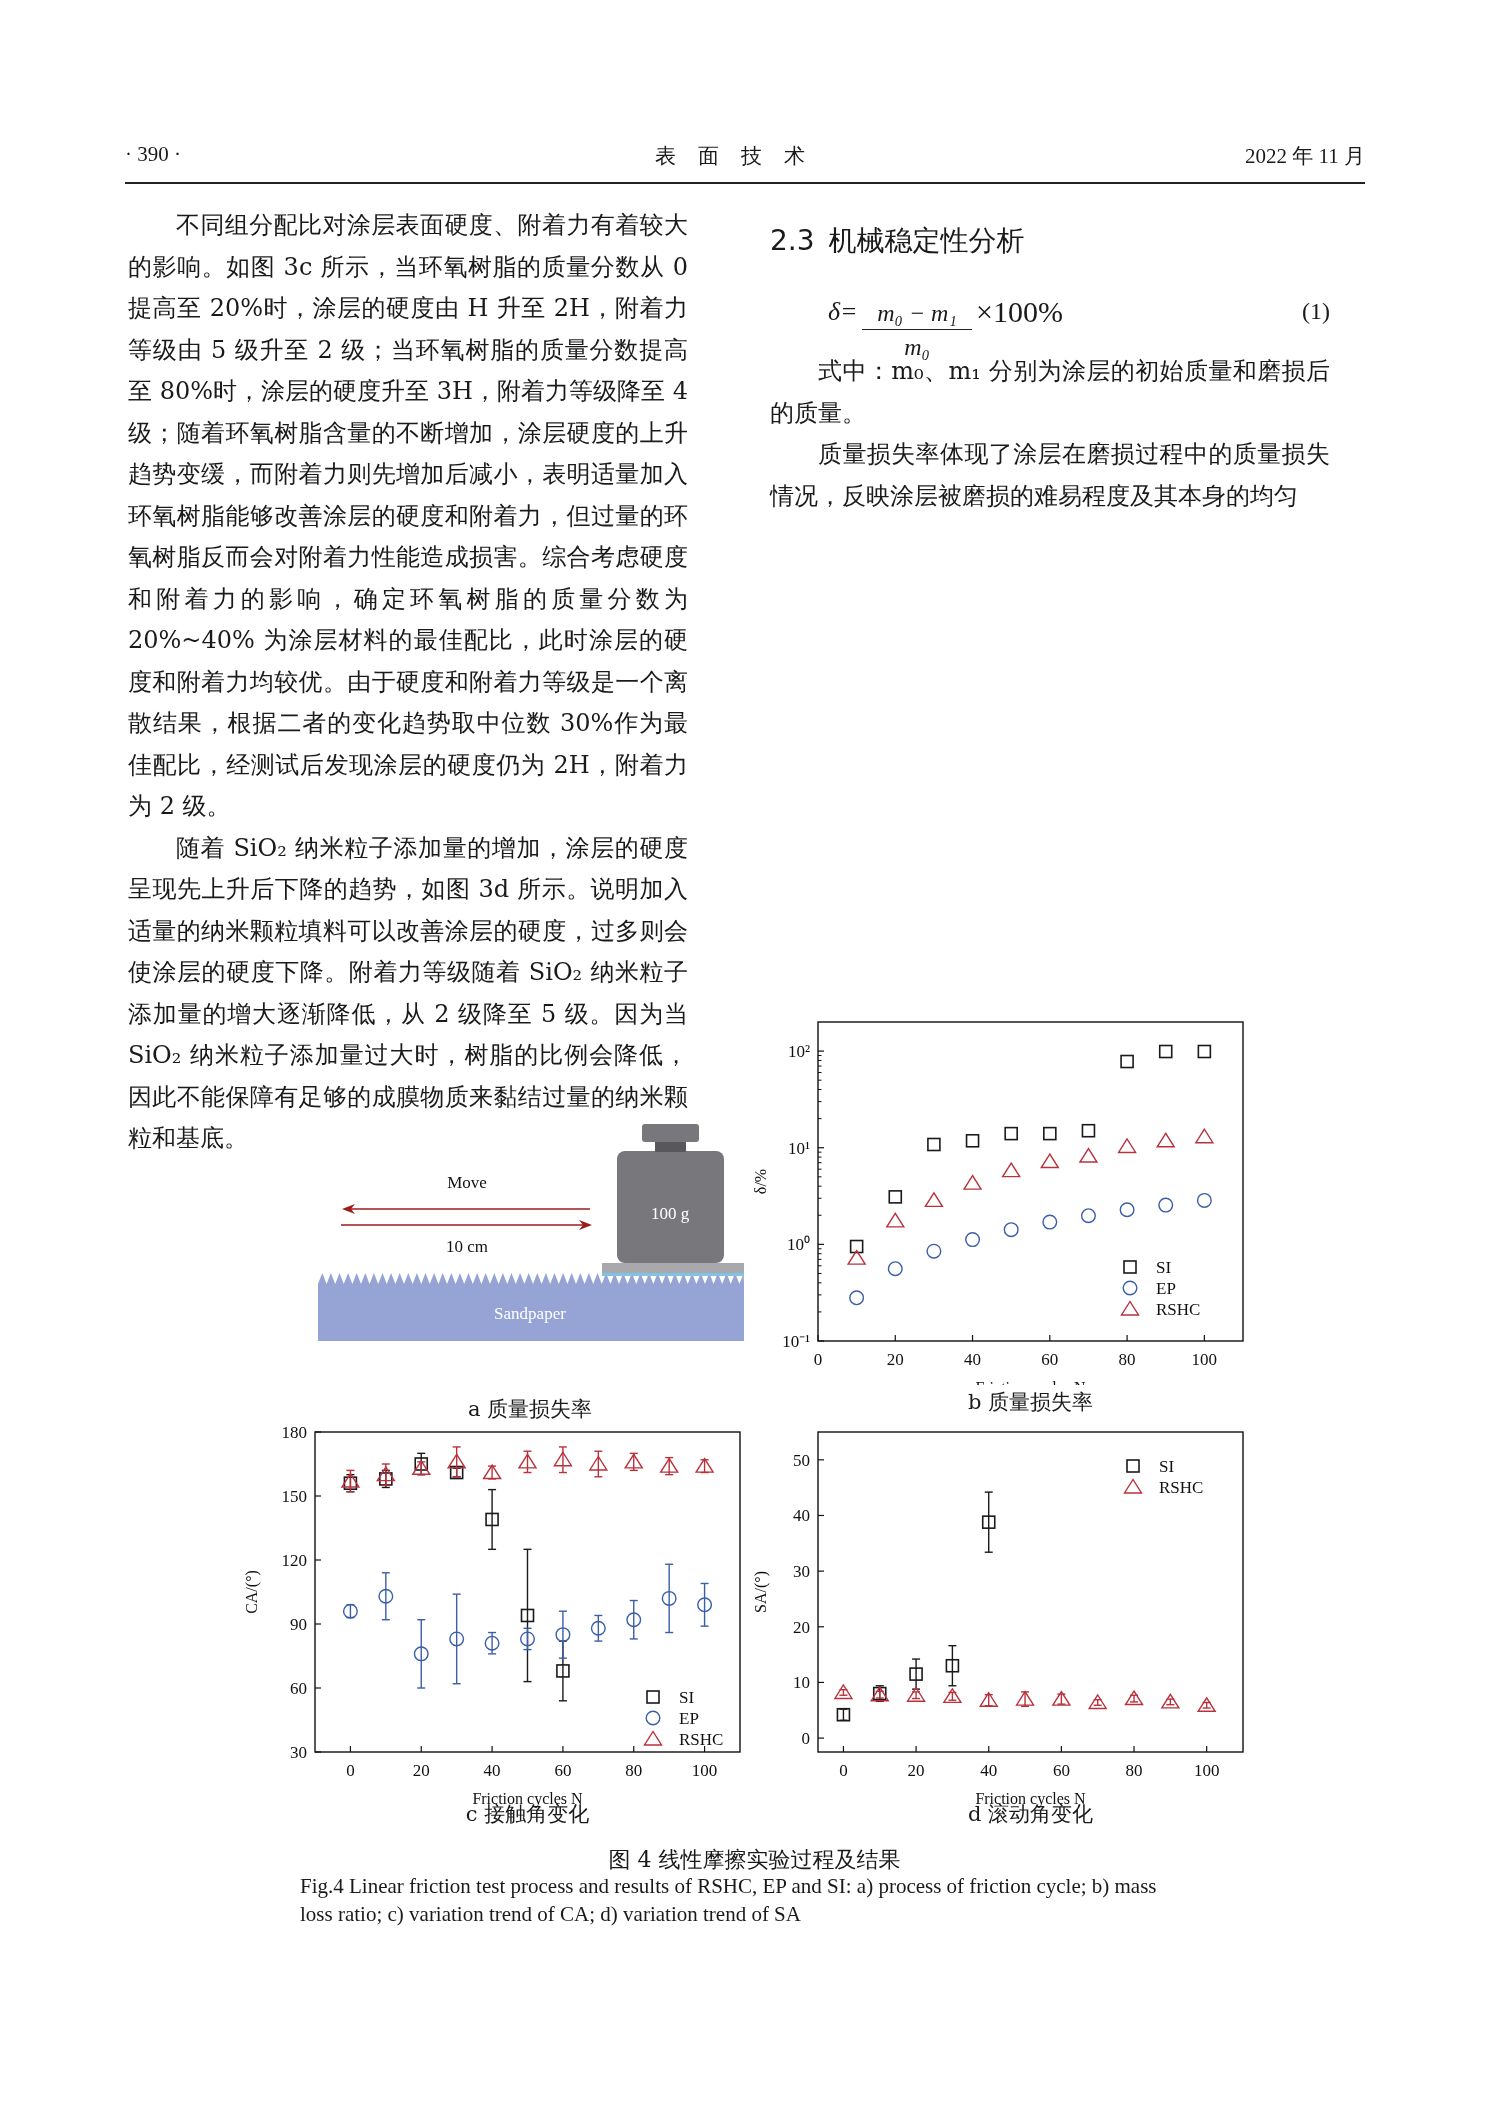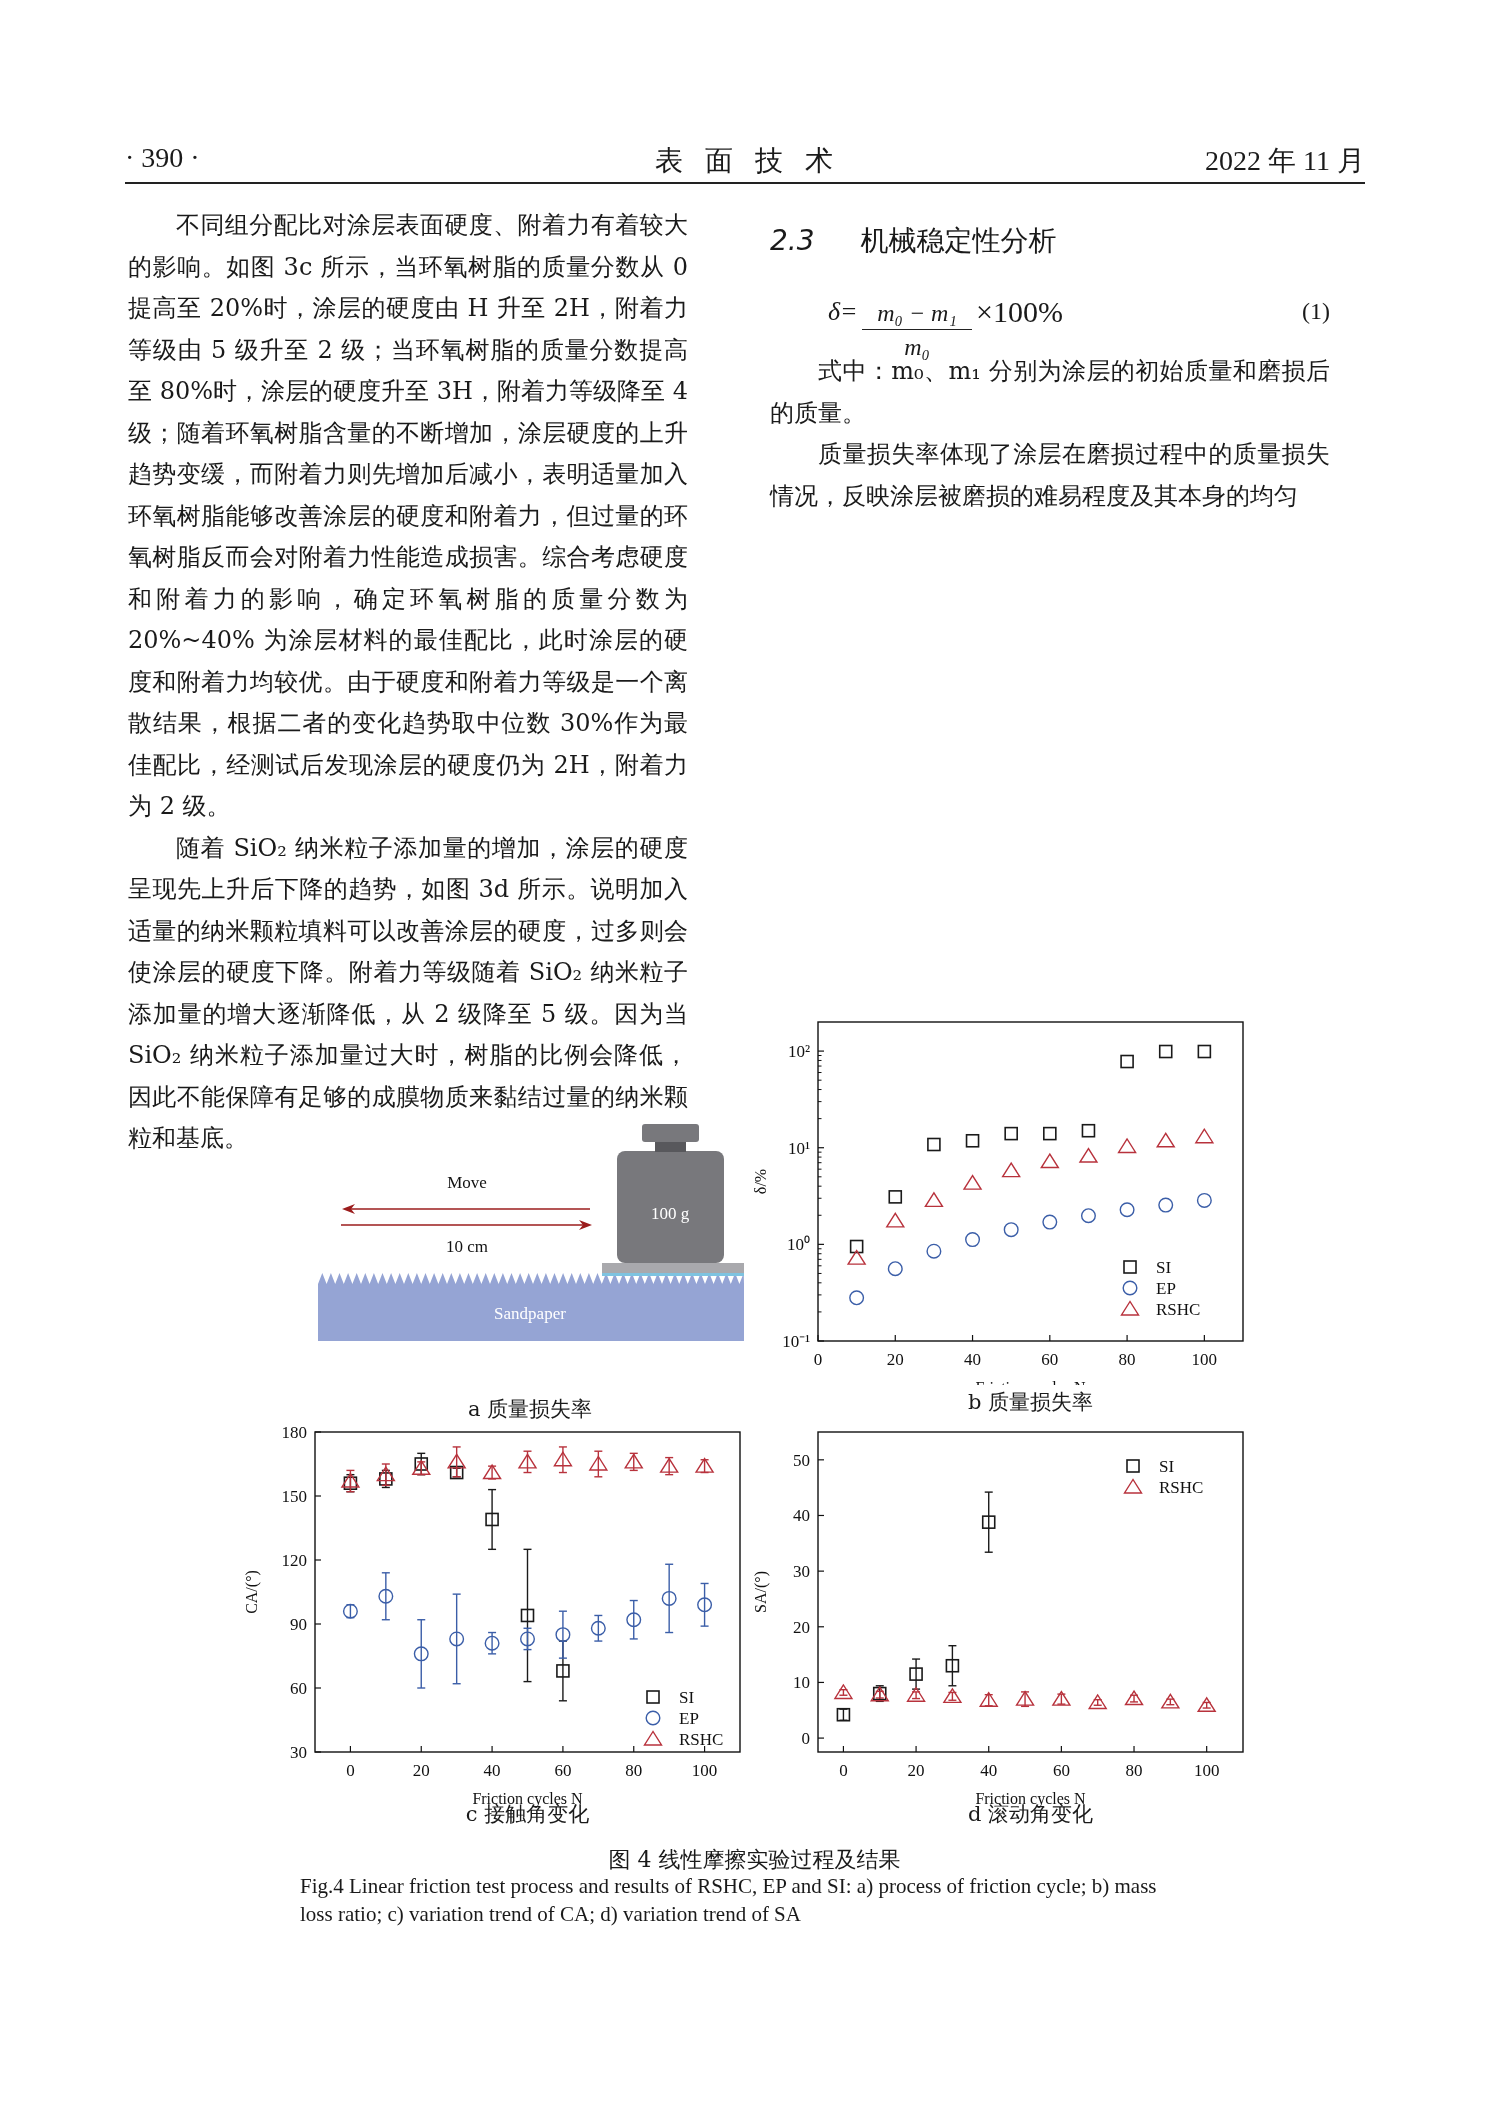--- a/index.html
+++ b/index.html
@@ -1,32 +1,32 @@
 <!DOCTYPE html>
 <html><head>
 <meta charset="utf-8">
 <style>
   html, body { margin: 0; padding: 0; background: #ffffff; }
   body { width: 1489px; height: 2106px; position: relative; overflow: hidden;
          font-family: "DejaVu Serif", "Liberation Serif", serif; color: #1a1a1a; }
   .header { position: absolute; left: 125px; top: 142px; width: 1240px; height: 40px; }
-  .header span { position: absolute; top: 0; font-size: 28px; font-family: "Liberation Serif", serif; }
+  .header span { position: absolute; top: 0; font-size: 21px; font-family: "Liberation Serif", serif; }
   .hdr-page { left: 0; }
   .hdr-journal { left: 530px; letter-spacing: 22px; }
   .hdr-date { right: 0; }
   .header-rule { position: absolute; left: 125px; top: 182px; width: 1240px; height: 2px; background: #222; }
 
   .col { position: absolute; top: 205px; width: 560px; font-size: 24px; line-height: 41.5px;
          text-align: justify; font-family: "DejaVu Serif", serif; }
   .col-left { left: 128px; }
   .col-right { left: 770px; }
   .para { margin: 0; text-indent: 2em; }
   .section-title { font-family: "DejaVu Sans", sans-serif; font-size: 28px; margin: 14px 0 10px 0;
                    line-height: 44px; text-indent: 0; }
-  .section-title .num { margin-right: 46px; font-style: italic; }
+  .section-title .num { margin-right: 14px; }
   .formula { position: relative; height: 78px; margin: 6px 0 0 0; font-family: "Liberation Serif", serif; font-style: normal; }
   .formula .lhs { position: absolute; left: 58px; top: 18px; font-size: 26px; font-style: italic; }
   .formula .frac { position: absolute; left: 92px; top: 0; text-align: center; width: 110px; font-size: 24px; }
   .formula .frac .num-f { border-bottom: 1.5px solid #222; line-height: 32px; font-style: italic; margin-top: 24px; }
   .formula .frac .den { line-height: 34px; font-style: italic; }
   .formula .times { position: absolute; left: 206px; top: 18px; font-size: 30px; }
   .formula .eqno { position: absolute; right: 0; top: 18px; font-size: 24px; }
 
   .figure-a { position: absolute; left: 300px; top: 1110px; width: 460px; height: 320px; }
   .chart { position: absolute; }

